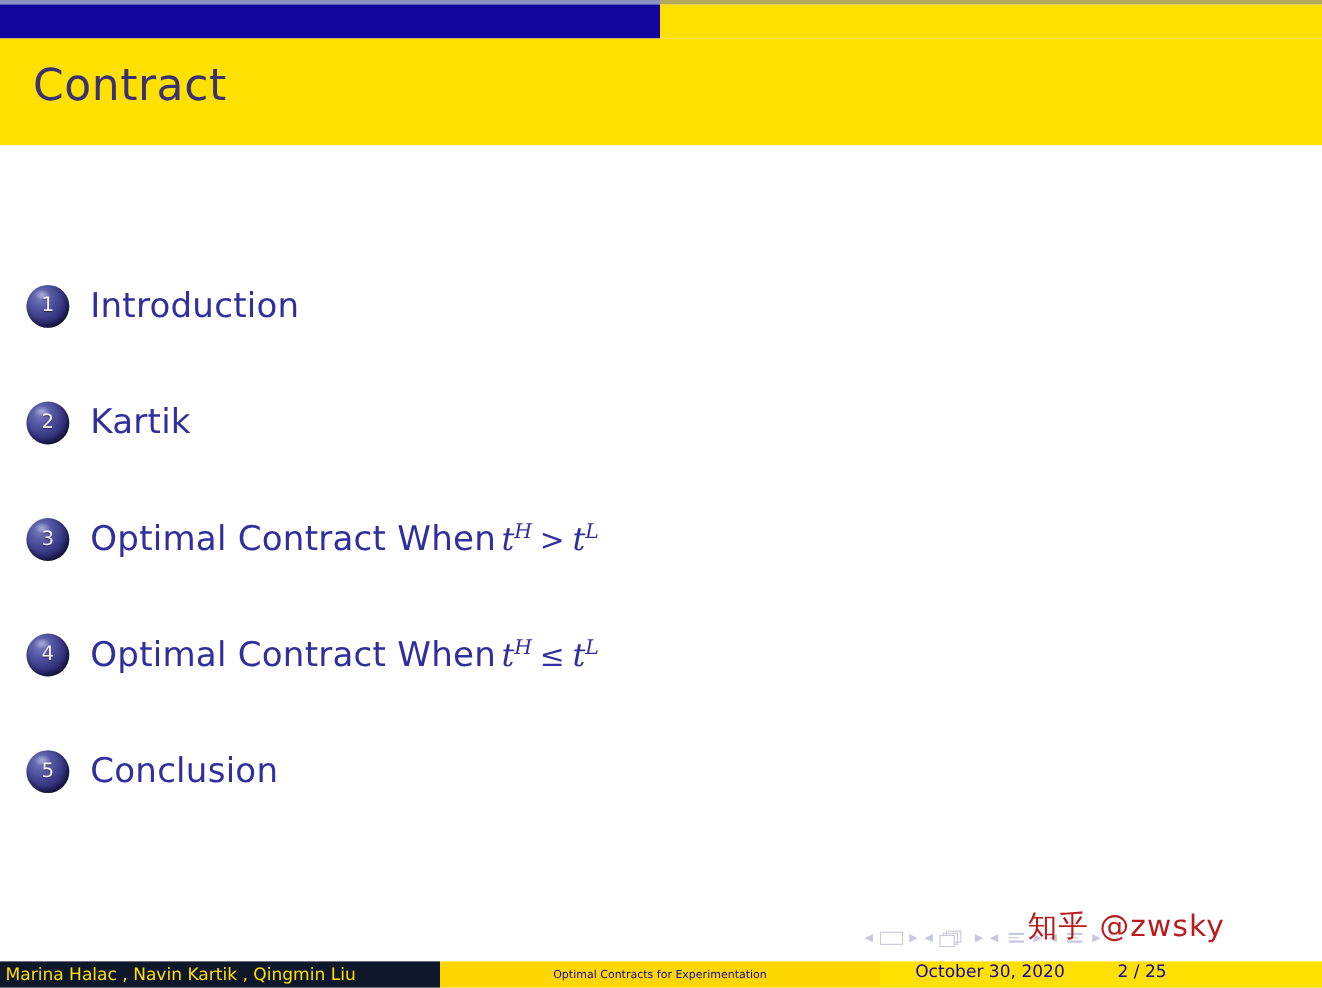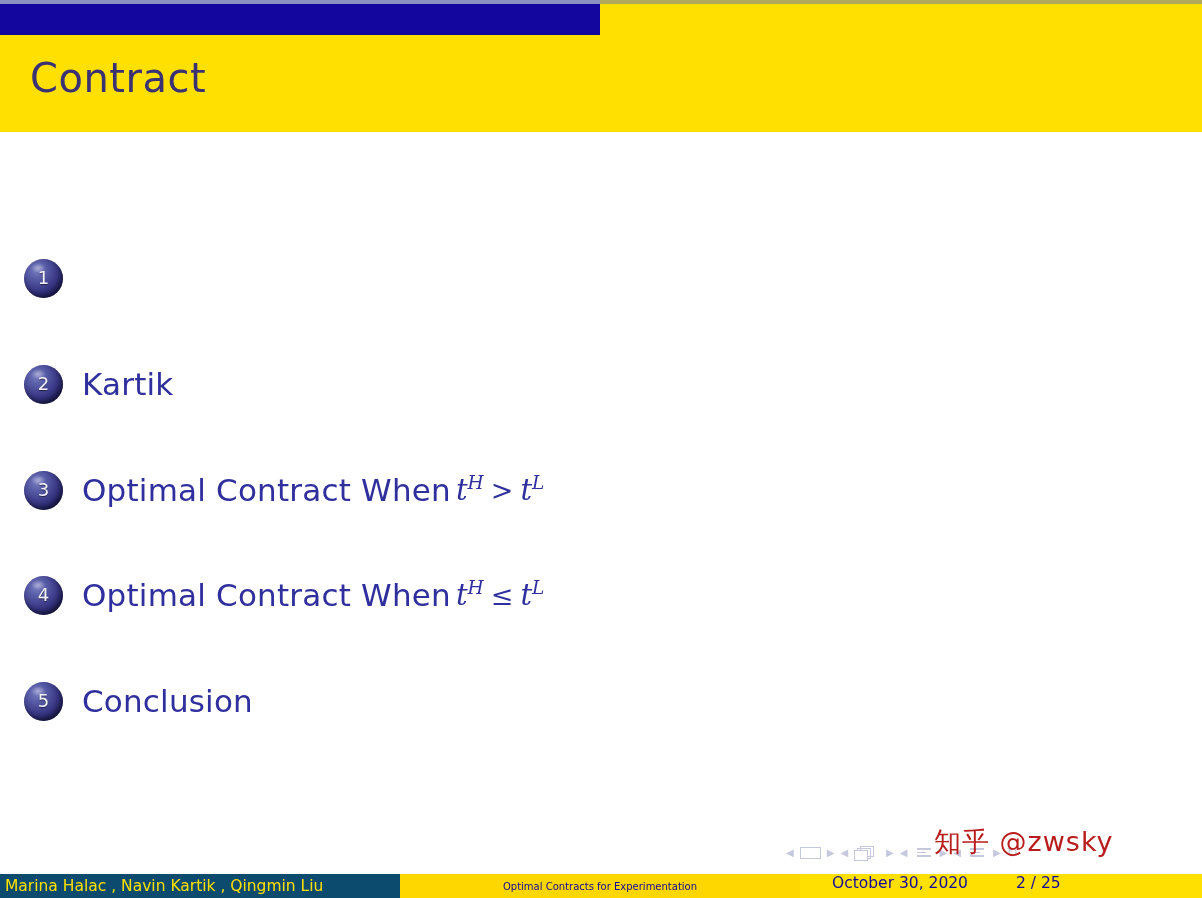--- a/index.html
+++ b/index.html
@@ -212,21 +212,21 @@
   .footer {
     position: absolute;
     left: 0;
     bottom: 0;
     width: 1202px;
     height: 24px;
     display: flex;
   }
   .foot-authors {
     width: 400px;
-    background: #0c4a6e;
+    background: #0f172a;
     color: #ffe000;
     display: flex;
     align-items: center;
     padding-left: 5px;
     box-sizing: border-box;
     font-size: 15.5px;
     font-family: "DejaVu Sans", sans-serif;
     white-space: nowrap;
     overflow: hidden;
   }
@@ -269,20 +269,21 @@
 <div class="headbar-yellow"></div>
 <div class="title-band"></div>
 <div class="title-text">Contract</div>
 
 <div class="toc">
 
   <div class="toc-item">
     <span class="bullet">
       <span class="bullet-num">1</span>
     </span>
+    <span class="toc-label">Introduction</span>
   </div>
 
   <div class="toc-item">
     <span class="bullet">
       <span class="bullet-num">2</span>
     </span>
     <span class="toc-label">Kartik</span>
   </div>
 
   <div class="toc-item">

